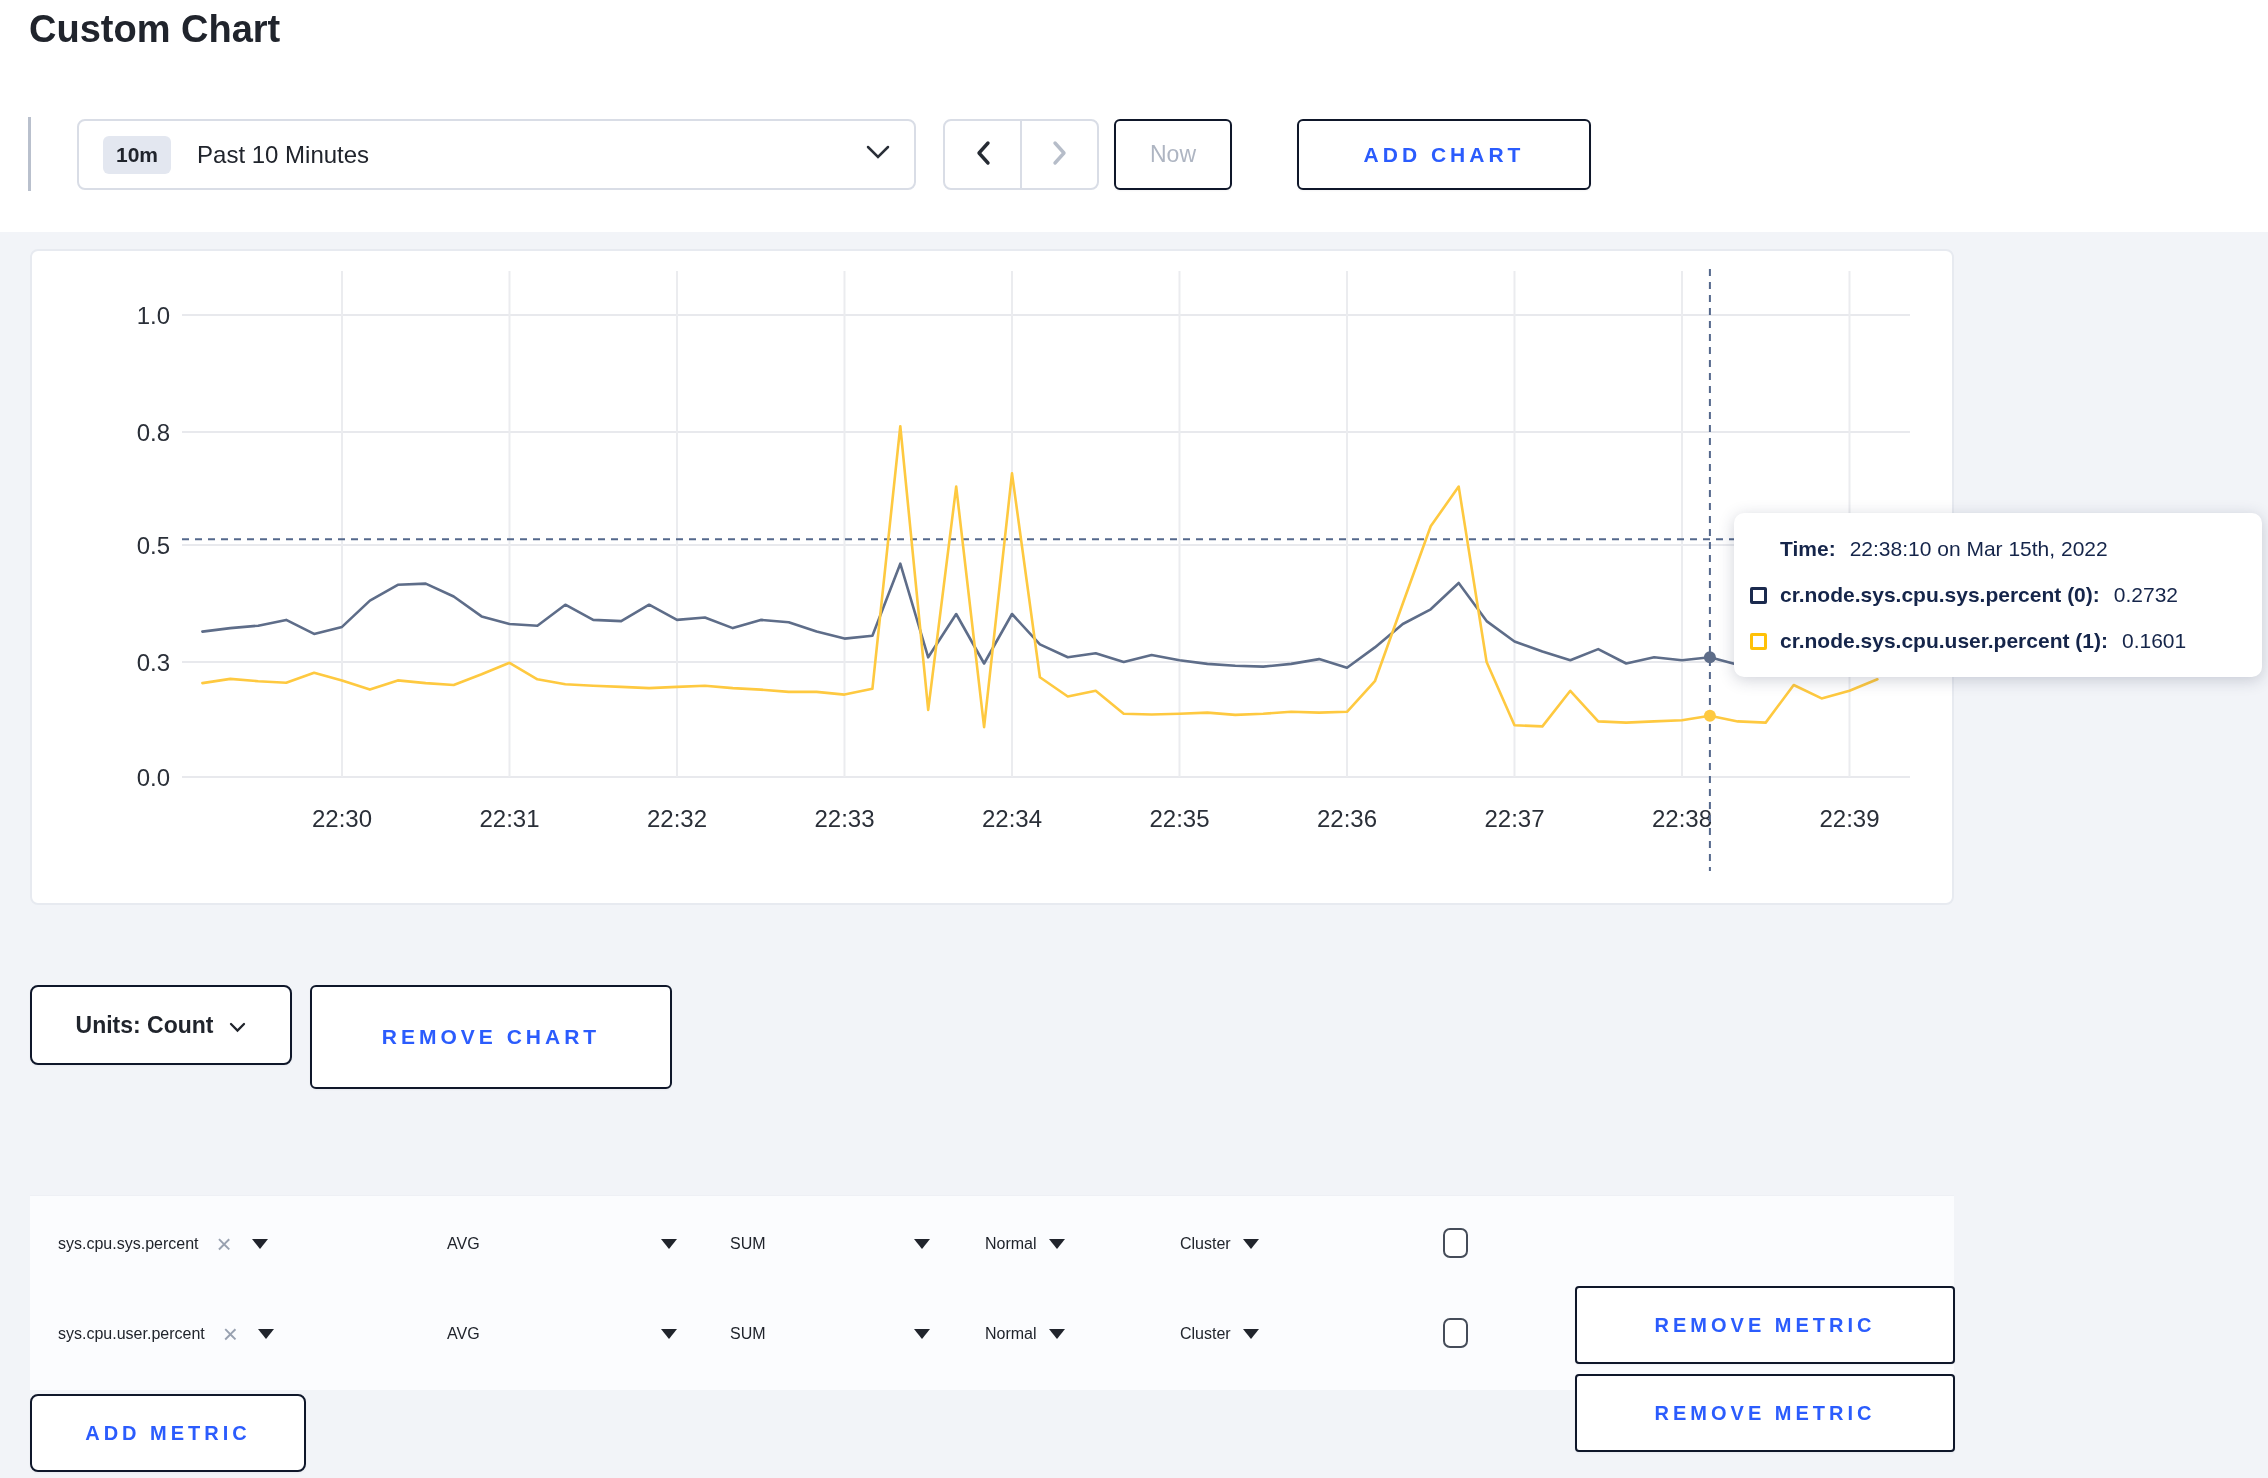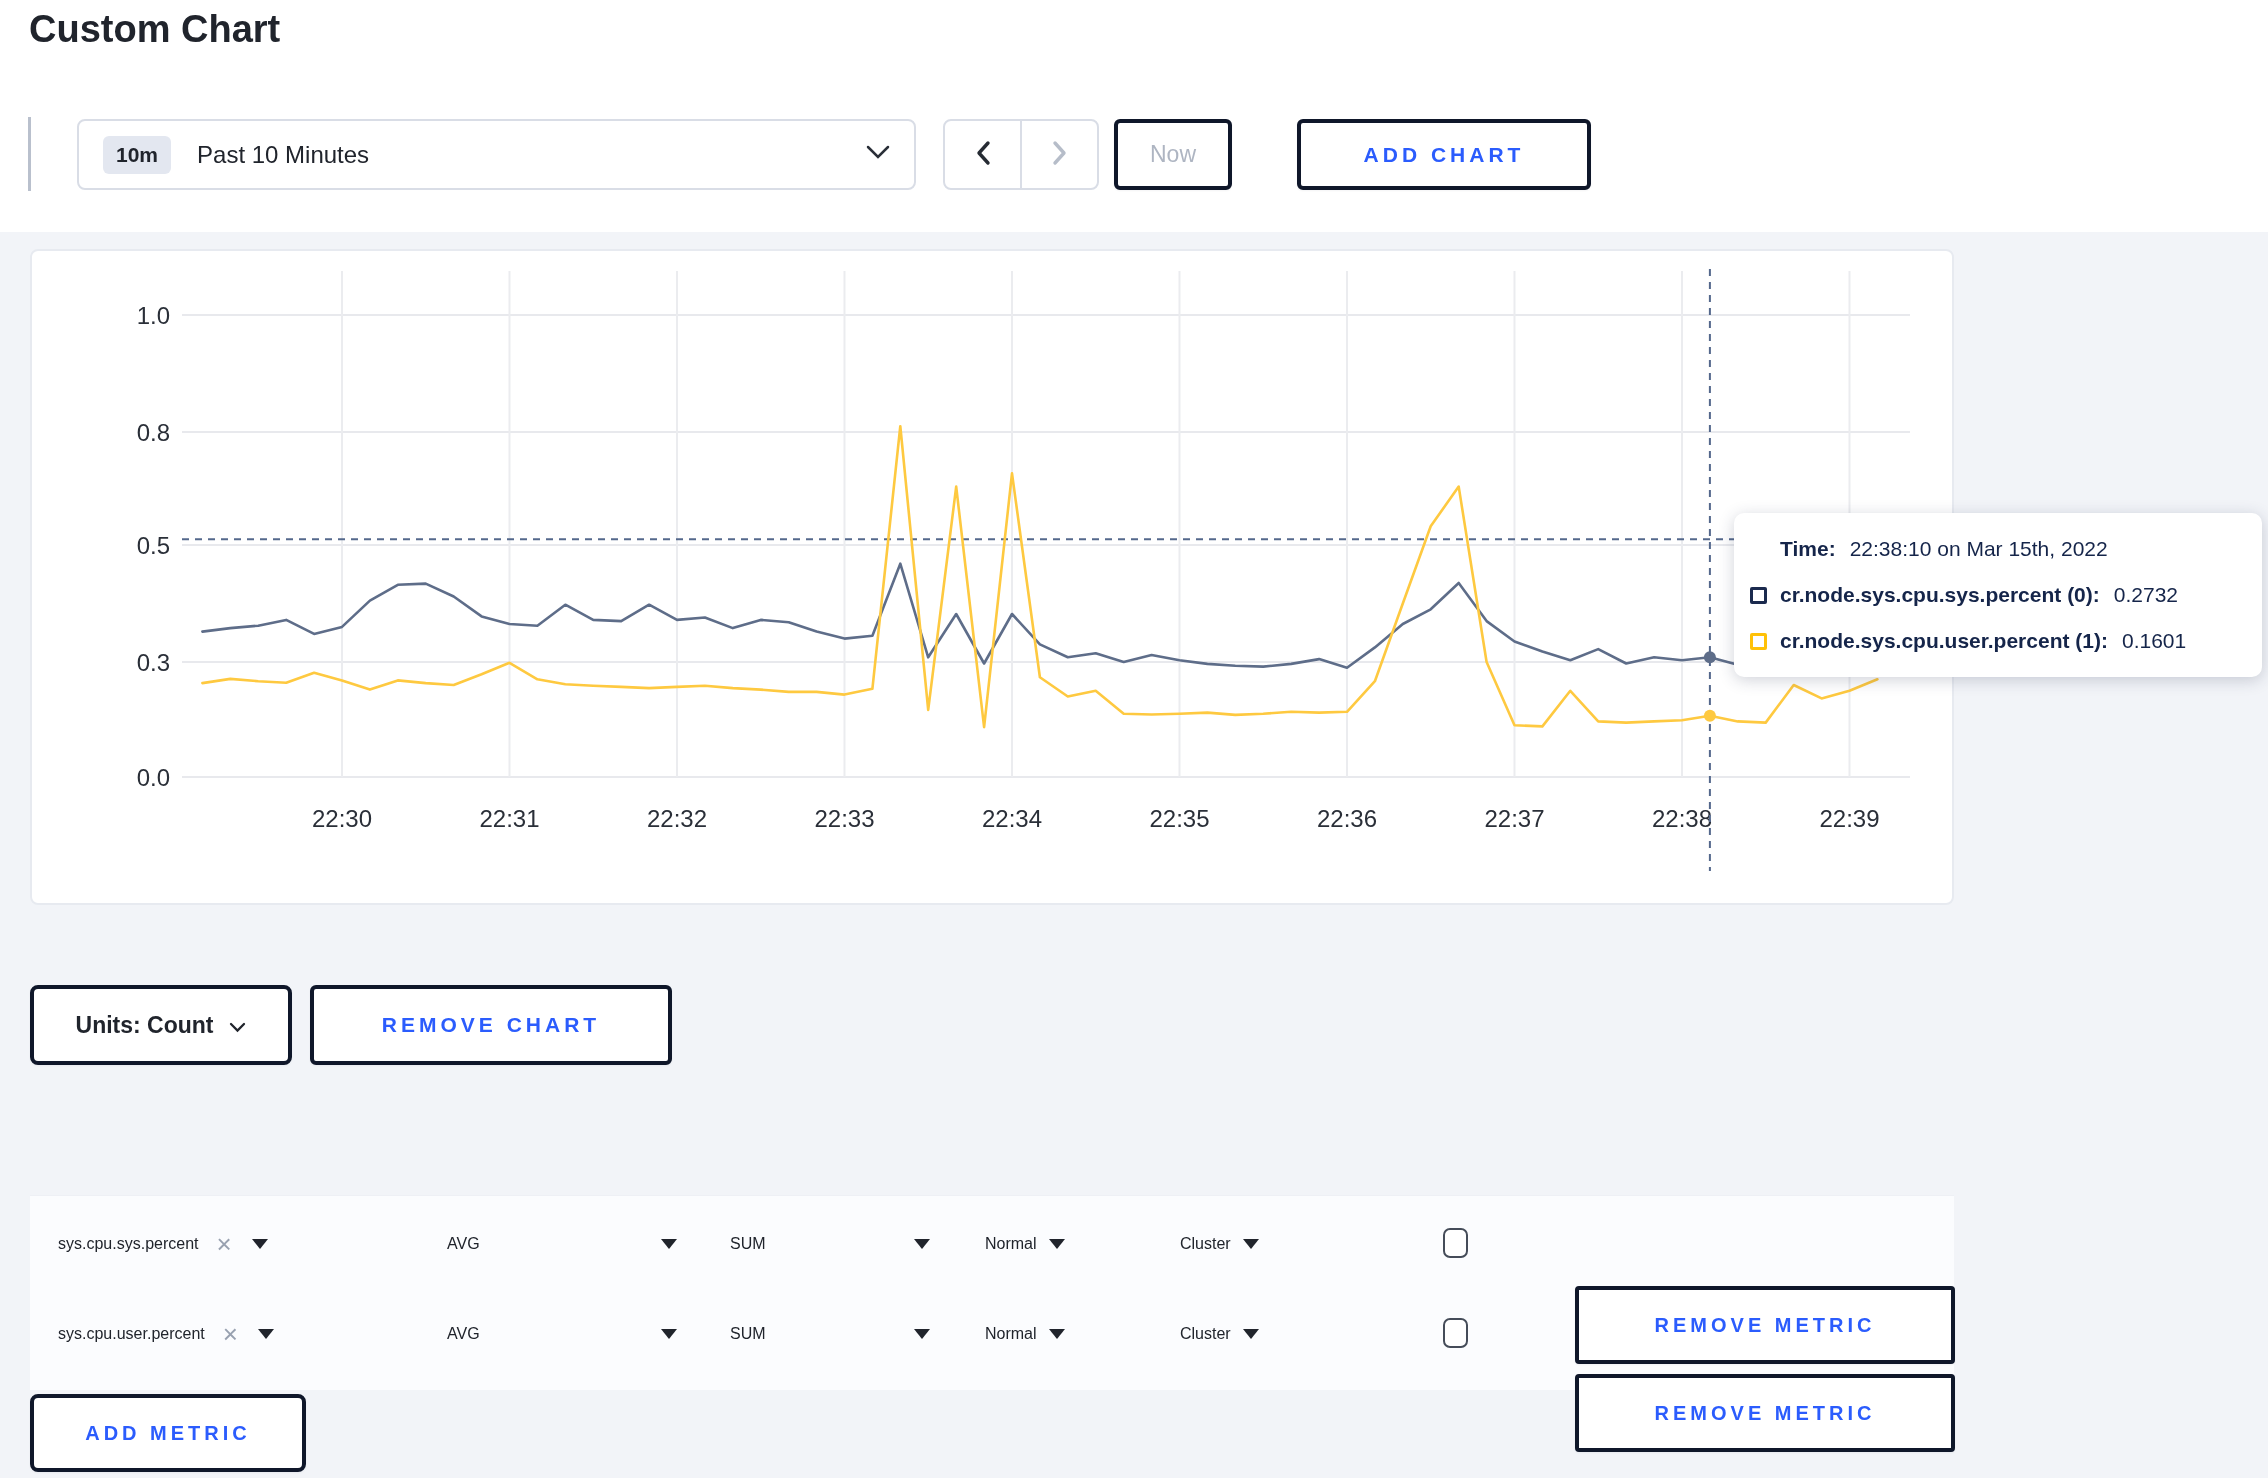--- a/index.html
+++ b/index.html
@@ -15,21 +15,21 @@
   .tb-divider { position:absolute; left:28px; top:117px; width:3px; height:74px; background:#b9c0cd; }
   .time-picker { position:absolute; left:77px; top:119px; width:839px; height:71px; background:#fff;
     border:2px solid #d9dde6; border-radius:8px; display:flex; align-items:center; padding:0 24px; cursor:pointer; }
   .range-badge { background:#e3e7f0; border-radius:6px; padding:7px 13px; font-size:21px; font-weight:700; color:#20242c; }
   .range-label { margin-left:26px; font-size:24px; color:#20242c; }
   .picker-chevron { margin-left:auto; }
   .arrow-group { position:absolute; left:943px; top:119px; width:156px; height:71px; background:#fff;
     border:2px solid #d9dde6; border-radius:8px; display:flex; }
   .arrow-cell { flex:1; display:flex; align-items:center; justify-content:center; cursor:pointer; }
   .arrow-cell.first { border-right:2px solid #d9dde6; }
-  .btn { background:#fff; border:4px solid #0f172a; border-radius:6px; display:flex; align-items:center;
+  .btn { background:#fff; border:2px solid #0f172a; border-radius:6px; display:flex; align-items:center;
     justify-content:center; cursor:pointer; box-shadow:0 1px 2px rgba(30,40,60,0.05); }
   .now-btn { position:absolute; left:1114px; top:119px; width:118px; height:71px; font-size:23px; color:#aeb5c2; }
   .blue-btn { color:#2b5cfd; font-weight:600; letter-spacing:4px; font-size:21px; }
   .add-chart-btn { position:absolute; left:1297px; top:119px; width:294px; height:71px; }
 
   
   .chart-panel { position:absolute; left:30px; top:249px; width:1924px; height:656px; background:#fff;
     border:2px solid #e7eaf0; border-radius:8px; }
   #chart-svg { position:absolute; left:0; top:0; }
   #chart-svg text { font-family:"Liberation Sans","DejaVu Sans",sans-serif; fill:#2a2f38; }
@@ -40,21 +40,21 @@
     border-radius:10px; box-shadow:0 3px 16px rgba(40,50,80,0.22); padding:24px 26px 0 16px; color:#15254a; }
   .tt-time-row { margin-left:30px; font-size:21px; }
   .tt-time-label { font-weight:700; margin-right:14px; }
   .tt-row { display:flex; align-items:center; margin-top:22px; font-size:21px; }
   .tt-swatch { width:17px; height:17px; border:3px solid #000; border-radius:2px; margin-right:13px; background:#fff; }
   .tt-name { font-weight:700; margin-right:14px; }
 
   
   .units-btn { position:absolute; left:30px; top:985px; width:262px; height:80px; border-radius:8px; font-size:23px; font-weight:700; color:#20242c; }
   .units-btn .chev { margin-left:16px; }
-  .remove-chart-btn { position:absolute; left:310px; top:985px; width:362px; height:80px; border-radius:6px; }
+  .remove-chart-btn { position:absolute; left:310px; top:985px; width:362px; height:104px; border-radius:6px; }
 
   
   .metrics-table { position:absolute; left:30px; top:1120px; width:1924px; height:270px; }
   .mt-header { position:absolute; left:0; top:0; width:1924px; height:75px; background:#fff; }
   .mt-rows { position:absolute; left:0; top:75px; width:1924px; height:195px; background:#fbfcfe; border-top:1px solid #eef0f5; }
   .mt-h { position:absolute; top:24px; font-size:19px; font-weight:600; letter-spacing:2.5px; color:#475872; }
   .mt-row { position:absolute; left:0; width:1924px; height:96px; }
   .cell-text { font-size:16px; color:#20242c; }
   .caret { width:0; height:0; border-left:8px solid transparent; border-right:8px solid transparent; border-top:10px solid #20242c; display:inline-block; }
   .metric-select { position:absolute; left:28px; top:0; height:96px; display:flex; align-items:center; cursor:pointer; }

